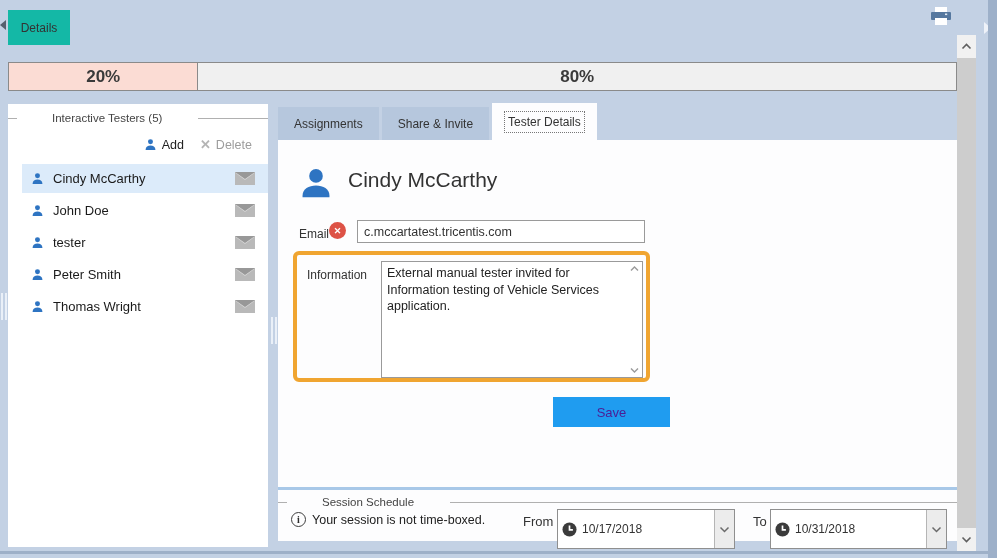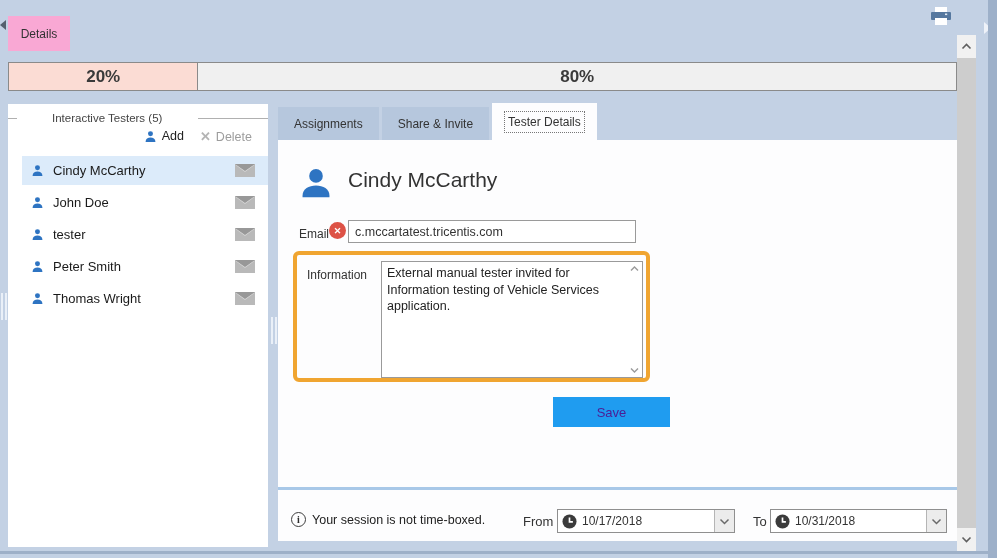--- a/index.html
+++ b/index.html
@@ -1,22 +1,22 @@
 <!DOCTYPE html>
 <html><head>
 <meta charset="utf-8">
 <style>
   * { margin:0; padding:0; box-sizing:border-box; }
   html,body { width:997px; height:558px; }
   body { font-family:"Liberation Sans", sans-serif; }
   .app { position:relative; width:997px; height:558px; background:#c3d1e4; overflow:hidden; }
 
   
-  .details-tab { position:absolute; left:8px; top:16px; width:62px; height:35px;
-    background:#f9a8d4; color:#333; font-size:12px; display:flex; align-items:center;
+  .details-tab { position:absolute; left:8px; top:10px; width:62px; height:35px;
+    background:#14b8a6; color:#333; font-size:12px; display:flex; align-items:center;
     justify-content:center; }
   .collapse-left { position:absolute; left:0; top:20px; width:0; height:0;
     border-top:5px solid transparent; border-bottom:5px solid transparent;
     border-right:6px solid #55606e; }
   .print-btn { position:absolute; left:931px; top:7px; width:20px; height:18px; cursor:pointer; }
   .collapse-right { position:absolute; left:984px; top:22px; width:0; height:0;
     border-top:6px solid transparent; border-bottom:6px solid transparent;
     border-left:7px solid #eef2f9; }
 
   
@@ -30,22 +30,22 @@
   
   .legend-row { display:flex; align-items:center; height:14px;gap:30px; }
   .legend-row .line { height:1px; background:#b0b0b0; }
   .legend-row .line.short { width:9px; }
   .legend-row .line.long { flex:1; }
   .legend-row .legend-text { font-size:11.5px; color:#444; padding:0 6px 0 5px; white-space:nowrap; }
 
   
   .sidebar { position:absolute; left:8px; top:104px; width:260px; height:443px; background:#fff; }
   .sidebar .legend-row { padding-top:0; margin-top:7px; }
-  .side-toolbar { display:flex; justify-content:flex-end; align-items:flex-start;
-    margin-top:4px; padding-right:16px; gap:16px; }
+  .side-toolbar { display:flex; justify-content:flex-end; align-items:center;
+    margin-top:12px; padding-right:16px; gap:16px; }
   .tool-btn { display:flex; align-items:center; gap:5px; font-size:12.5px; color:#222; cursor:pointer; }
   .tool-btn.disabled { color:#9c9c9c; cursor:default; }
   .x-glyph { color:#b4b4b4; font-size:13px; font-weight:bold; }
   .tester-list { margin-top:12px; }
   .tester-row { height:29px; margin:0 0 3px 14px; display:flex; align-items:center;
     padding-left:9px; cursor:pointer; }
   .tester-row.selected { background:#dcebfa; }
   .tester-row .name { font-size:13px; color:#1a1a1a; margin-left:9px; }
   .tester-row .mail { margin-left:auto; margin-right:13px; }
 
@@ -65,21 +65,21 @@
 
   
   .main-panel { position:absolute; left:278px; top:140px; width:679px; height:347px; background:#fdfdfe; }
   .avatar { position:absolute; left:20px; top:26px; width:36px; height:34px; }
   .tester-heading { position:absolute; left:70px; top:28px; font-size:21px; color:#333; }
   .field-label { position:absolute; font-size:12px; color:#333; }
   .email-label { left:21px; top:87px; }
   .error-badge { position:absolute; left:51px; top:82px; width:17px; height:17px;
     border-radius:50%; background:#dd5246; color:#fff; font-size:9px; font-weight:bold;
     display:flex; align-items:center; justify-content:center; }
-  .email-input { position:absolute; left:70px; top:80px; width:288px; height:23px;
+  .email-input { position:absolute; left:79px; top:80px; width:288px; height:23px;
     border:1px solid #9a9a9a; font-family:"Liberation Sans",sans-serif; font-size:12.5px;
     color:#333; padding:0 6px; background:#fff; }
   .info-highlight { position:absolute; left:15px; top:111px; width:357px; height:131px;
     border:4px solid #f0a531; border-radius:6px; background:#fdfdfe; }
   .info-label { left:10px; top:13px; position:absolute; font-size:12px; color:#333; }
   .textbox-wrap { position:absolute; left:84px; top:6px; width:262px; height:117px;
     border:1px solid #9a9a9a; background:#fff; }
   .textbox { position:absolute; inset:3px 16px 3px 5px; font-size:12.5px; line-height:1.32;
     color:#222; overflow:hidden; }
   .tb-chevron { position:absolute; right:3px; }
@@ -92,21 +92,21 @@
   .session-sep { position:absolute; left:278px; top:487px; width:679px; height:3px; background:#a8c8e8; }
   .session-panel { position:absolute; left:278px; top:490px; width:679px; height:51px; background:#fdfdfe; }
   .session-panel .legend-row { margin-top:5px; }
   .session-status { position:absolute; left:13px; top:22px; display:flex; align-items:center; gap:6px; }
   .info-badge { width:15px; height:15px; border:1.3px solid #3d3d3d; border-radius:50%;
     color:#2c2c2c; font-size:10px; font-family:"Liberation Serif",serif; font-weight:bold;
     display:flex; align-items:center; justify-content:center; }
   .session-status .txt { font-size:12.5px; color:#222; }
   .range-label { position:absolute; top:24px; font-size:13px; color:#333; }
   .from-label { left:245px; } .to-label { left:475px; }
-  .datepicker { position:absolute; top:19px; height:24px; border:1px solid #8f8f8f;
+  .datepicker { position:absolute; top:19px; height:40px; border:1px solid #8f8f8f;
     background:#fff; display:flex; align-items:center; cursor:pointer; }
   .from-picker { left:279px; width:178px; } .to-picker { left:492px; width:177px; }
   .datepicker .clock { margin:0 5px 0 4px; display:flex; }
   .datepicker .val { font-size:12px; color:#333; flex:1; }
   .dd-btn { width:20px; height:100%; background:#ececec; border-left:1px solid #b5b5b5;
     display:flex; align-items:center; justify-content:center; }
 
   
   .vscroll { position:absolute; left:957px; top:35px; width:19px; height:516px;
     display:flex; flex-direction:column; }
@@ -265,20 +265,25 @@
           <polyline points="1,1.5 4.5,5 8,1.5" fill="none" stroke="#9a9a9a" stroke-width="1.4"></polyline>
         </svg>
       </div>
     </div>
 
     <button class="save-btn">Save</button>
   </div>
 
   <div class="session-sep"></div>
   <div class="session-panel">
+    <div class="legend-row">
+      <span class="line short"></span>
+      <span class="legend-text">Session Schedule</span>
+      <span class="line long"></span>
+    </div>
     <div class="session-status">
       <span class="info-badge">i</span>
       <span class="txt">Your session is not time-boxed.</span>
     </div>
     <div class="range-label from-label">From</div>
     <div class="datepicker from-picker">
       <span class="clock">
         <svg width="15" height="15" viewBox="0 0 16 16">
           <circle cx="8" cy="8" r="7.5" fill="#3b3b3b"></circle>
           <path d="M8 3.6 V8.4 H11.6" stroke="#ffffff" stroke-width="1.8" fill="none"></path>

